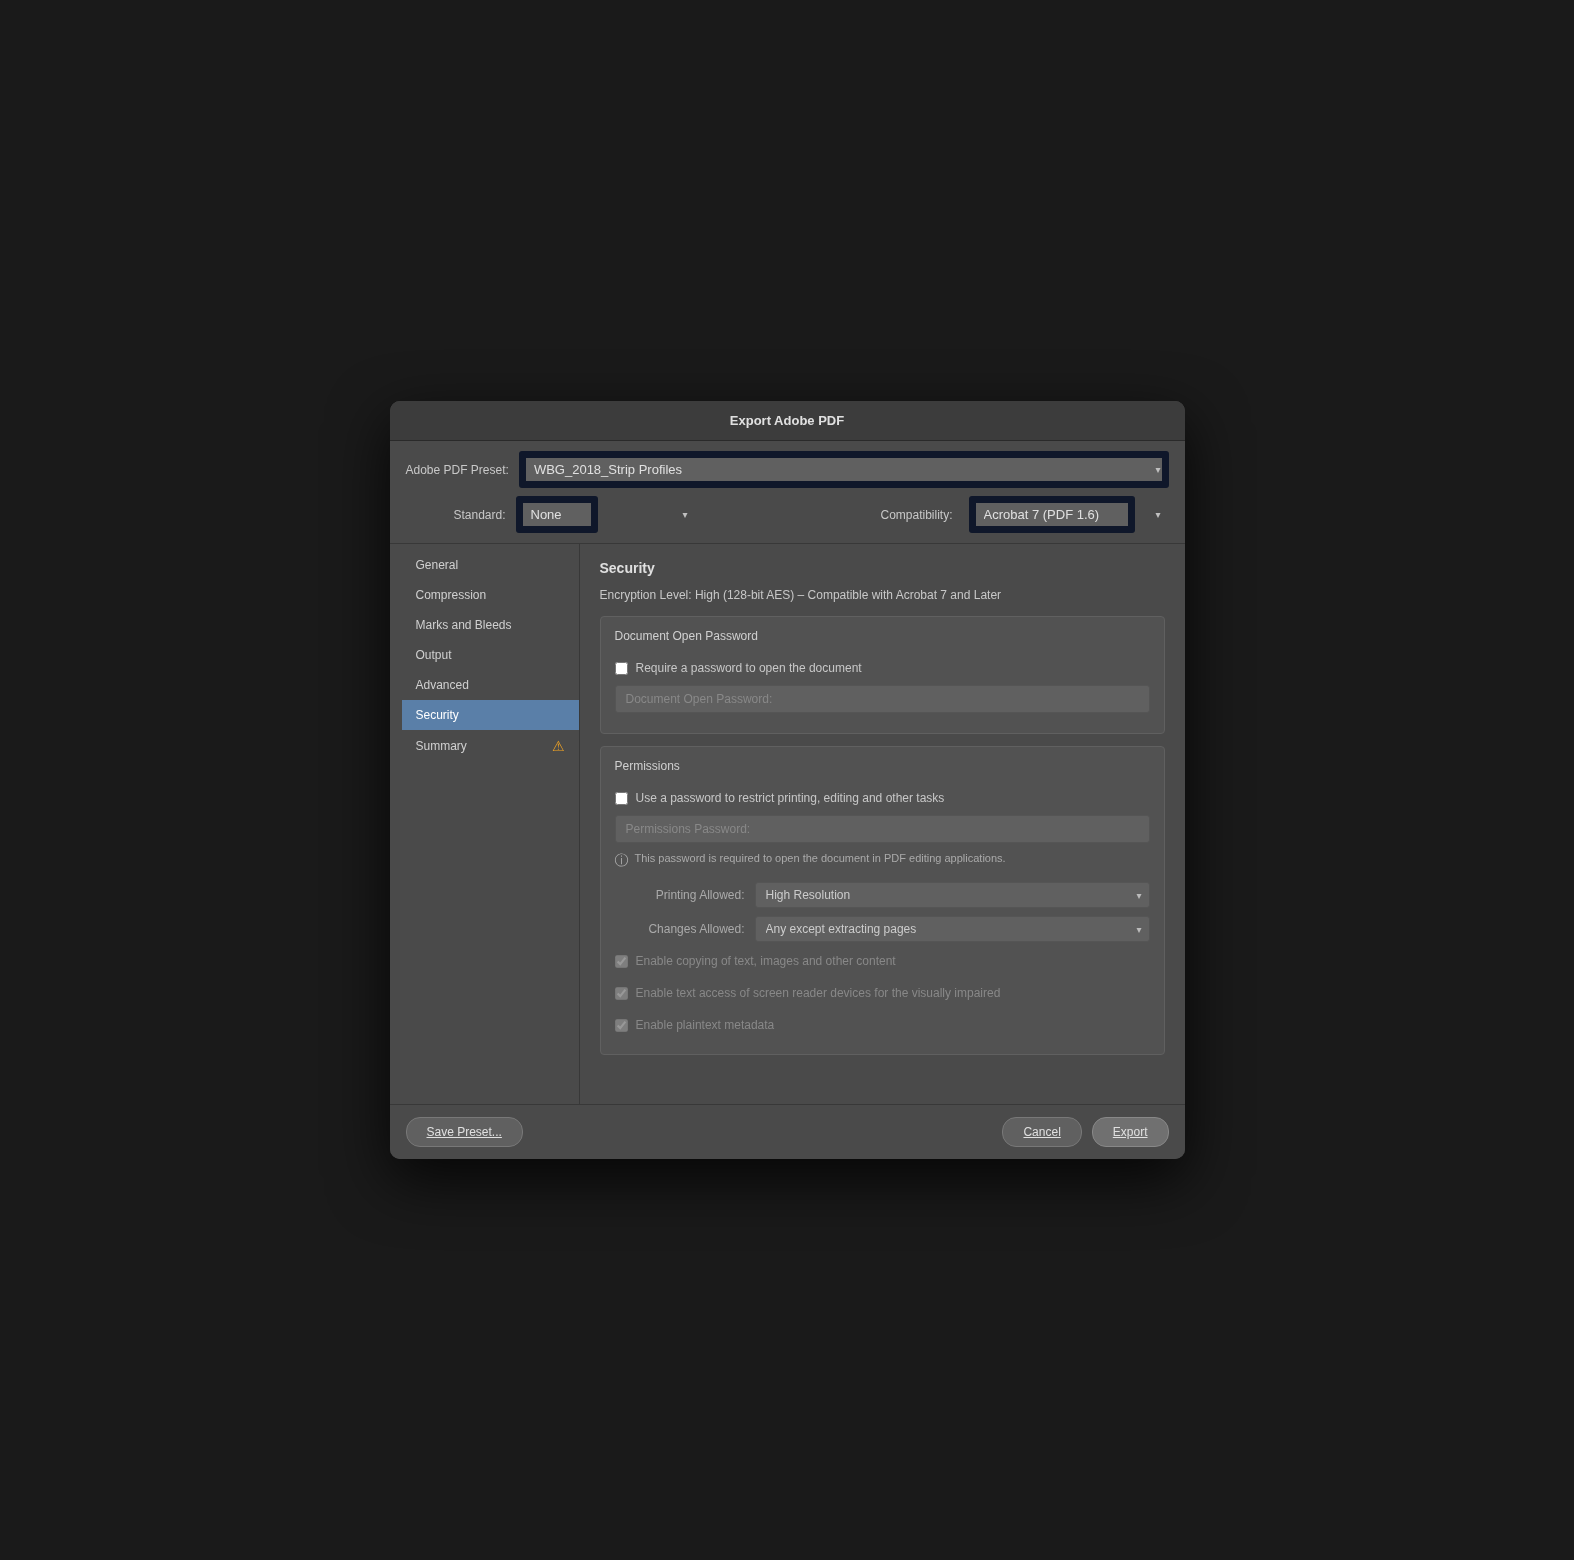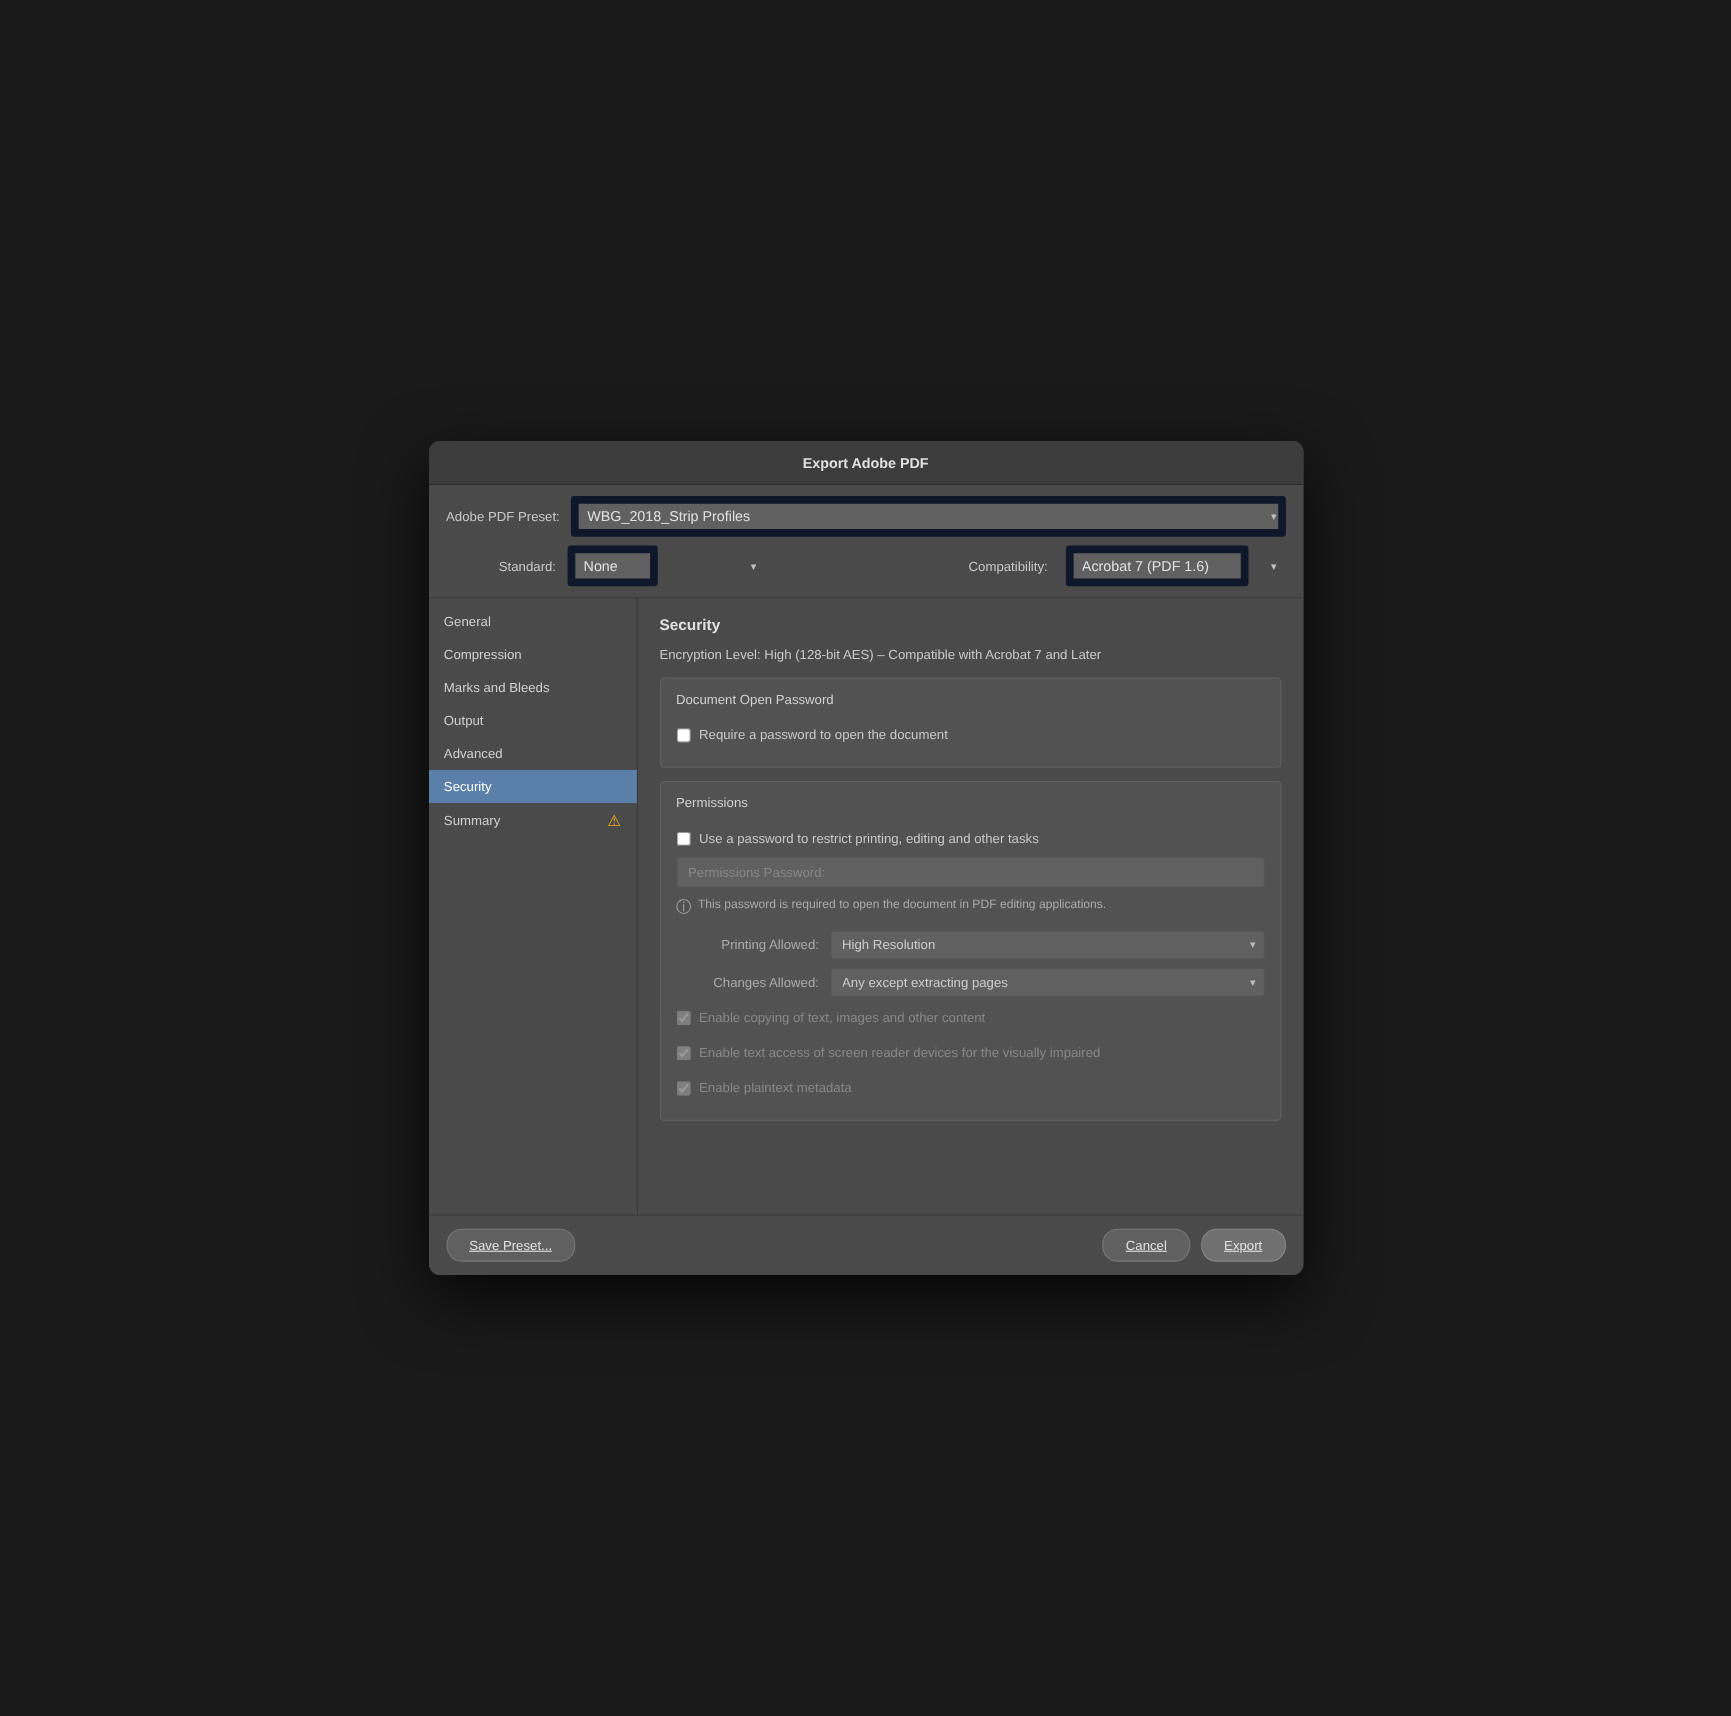--- a/index.html
+++ b/index.html
@@ -87,20 +87,21 @@
       flex-shrink: 0;
     }
     .sidebar-item {
       padding: 8px 14px;
       font-size: 12px;
       color: #d0d0d0;
       cursor: pointer;
       display: flex;
       align-items: center;
       justify-content: space-between;
+      margin-left: 12px;
     }
     .sidebar-item.active {
       background: #5a7fa8;
       color: #ffffff;
     }
     .warning-icon {
       font-size: 14px;
     }
     .content-area {
       flex: 1;
@@ -321,20 +322,23 @@
 
     <div class="content-area">
       <div class="section-title">Security</div>
       <div class="encryption-info">Encryption Level: High (128-bit AES) – Compatible with Acrobat 7 and Later</div>
 
       <div class="panel-box">
         <div class="panel-box-title">Document Open Password</div>
         <div class="checkbox-row">
           <input type="checkbox" id="require-open-pw" style="">
           <label for="require-open-pw">Require a password to open the document</label>
+        </div>
+        <div class="input-row">
+          <input type="password" class="input-field" placeholder="Document Open Password:" style="">
         </div>
       </div>
 
       <div class="panel-box">
         <div class="panel-box-title">Permissions</div>
         <div class="checkbox-row">
           <input type="checkbox" id="use-permissions-pw" style="">
           <label for="use-permissions-pw">Use a password to restrict printing, editing and other tasks</label>
         </div>
         <div class="input-row">

